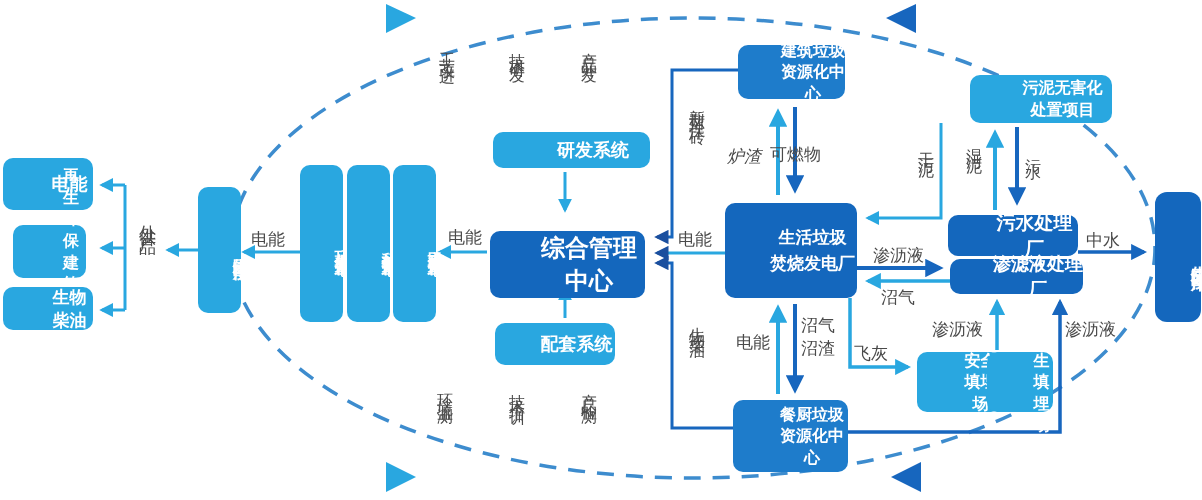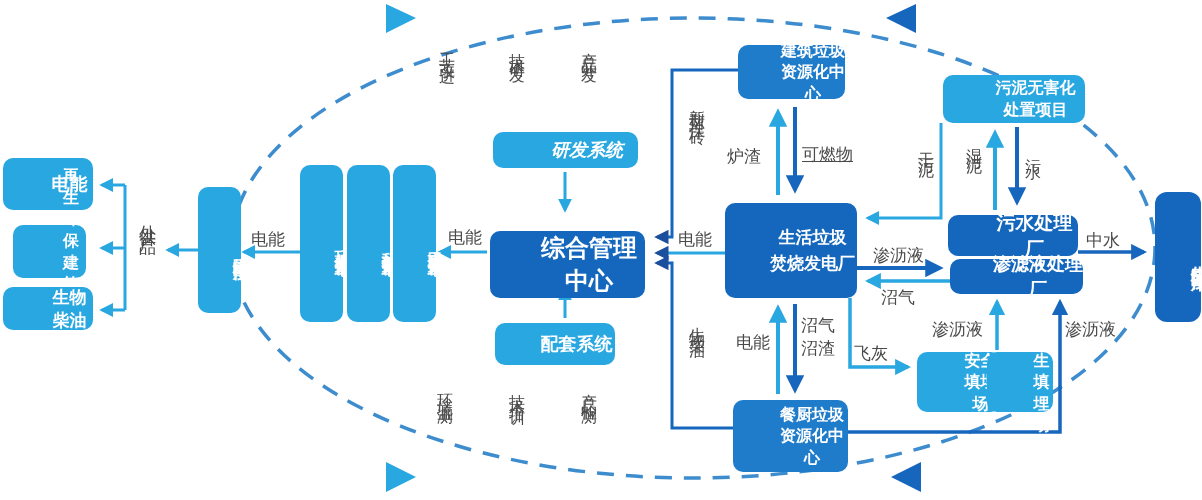--- a/index.html
+++ b/index.html
@@ -108,45 +108,45 @@
 
   <div class="lbl" style="left:448px;top:226px;">电能</div>
 
   <div class="vlbl" style="left:436px;top:40px;">工艺改进</div>
   <div class="vlbl" style="left:506px;top:40px;">技术研发</div>
   <div class="vlbl" style="left:578px;top:40px;">产品开发</div>
   <div class="vlbl" style="left:434px;top:381px;">环境监测</div>
   <div class="vlbl" style="left:506px;top:381px;">技术培训</div>
   <div class="vlbl" style="left:578px;top:381px;">产品检测</div>
 
-  <div class="box box-light" style="left:493px;top:132px;width:145px;height:36px;font-size:18px;font-style:italic;">研发系统</div>
+  <div class="box box-light" style="left:493px;top:132px;width:157px;height:36px;font-size:18px;">研发系统</div>
   <div class="box box-dark" style="left:490px;top:231px;width:155px;height:67px;font-size:24px;">综合管理中心</div>
   <div class="box box-light" style="left:495px;top:323px;width:120px;height:42px;font-size:18px;">配套系统</div>
 
   <div class="vlbl" style="left:686px;top:96px;">新型环保砖</div>
   <div class="lbl" style="left:678px;top:228px;">电能</div>
   <div class="vlbl" style="left:686px;top:314px;">生物柴油</div>
 
   <div class="box box-medium" style="left:738px;top:45px;width:107px;height:54px;font-size:16px;">建筑垃圾
 资源化中心</div>
 
-  <div class="lbl" style="left:727px;top:145px;">炉渣</div>
-  <div class="lbl" style="left:802px;top:143px;text-decoration:underline;">可燃物</div>
+  <div class="lbl" style="left:727px;top:145px;font-style:italic;">炉渣</div>
+  <div class="lbl" style="left:770px;top:143px;">可燃物</div>
 
   <div class="box box-dark" style="left:725px;top:203px;width:132px;height:95px;font-size:17px;line-height:1.5;">生活垃圾
 焚烧发电厂</div>
 
   <div class="lbl" style="left:736px;top:331px;">电能</div>
   <div class="lbl" style="left:801px;top:314px;">沼气
 沼渣</div>
 
   <div class="box box-medium" style="left:733px;top:400px;width:115px;height:72px;font-size:16px;">餐厨垃圾
 资源化中心</div>
 
-  <div class="box box-light" style="left:943px;top:75px;width:142px;height:48px;font-size:16px;">污泥无害化
+  <div class="box box-light" style="left:970px;top:75px;width:142px;height:48px;font-size:16px;">污泥无害化
 处置项目</div>
 
   <div class="vlbl" style="left:915px;top:140px;">干污泥</div>
   <div class="vlbl" style="left:963px;top:136px;">湿污泥</div>
   <div class="vlbl" style="left:1022px;top:146px;">污水</div>
 
   <div class="box box-dark" style="left:948px;top:215px;width:130px;height:41px;font-size:19px;">污水处理厂</div>
   <div class="box box-dark" style="left:950px;top:259px;width:133px;height:35px;font-size:18px;">渗滤液处理厂</div>
 
   <div class="lbl" style="left:873px;top:244px;">渗沥液</div>

